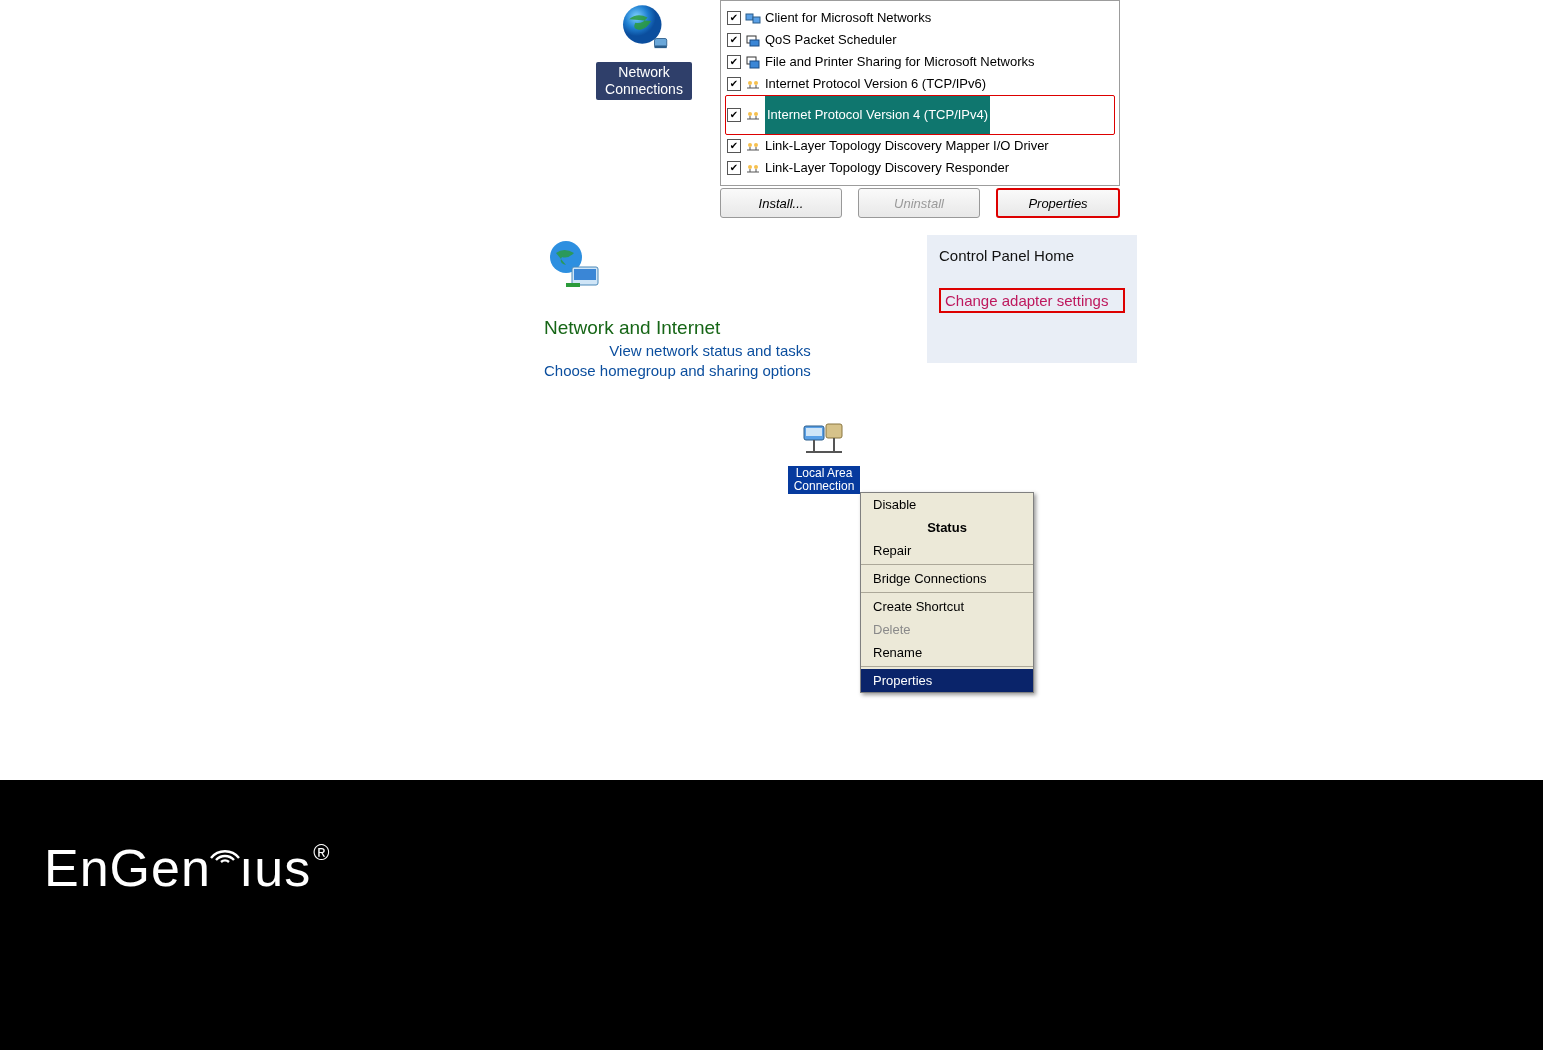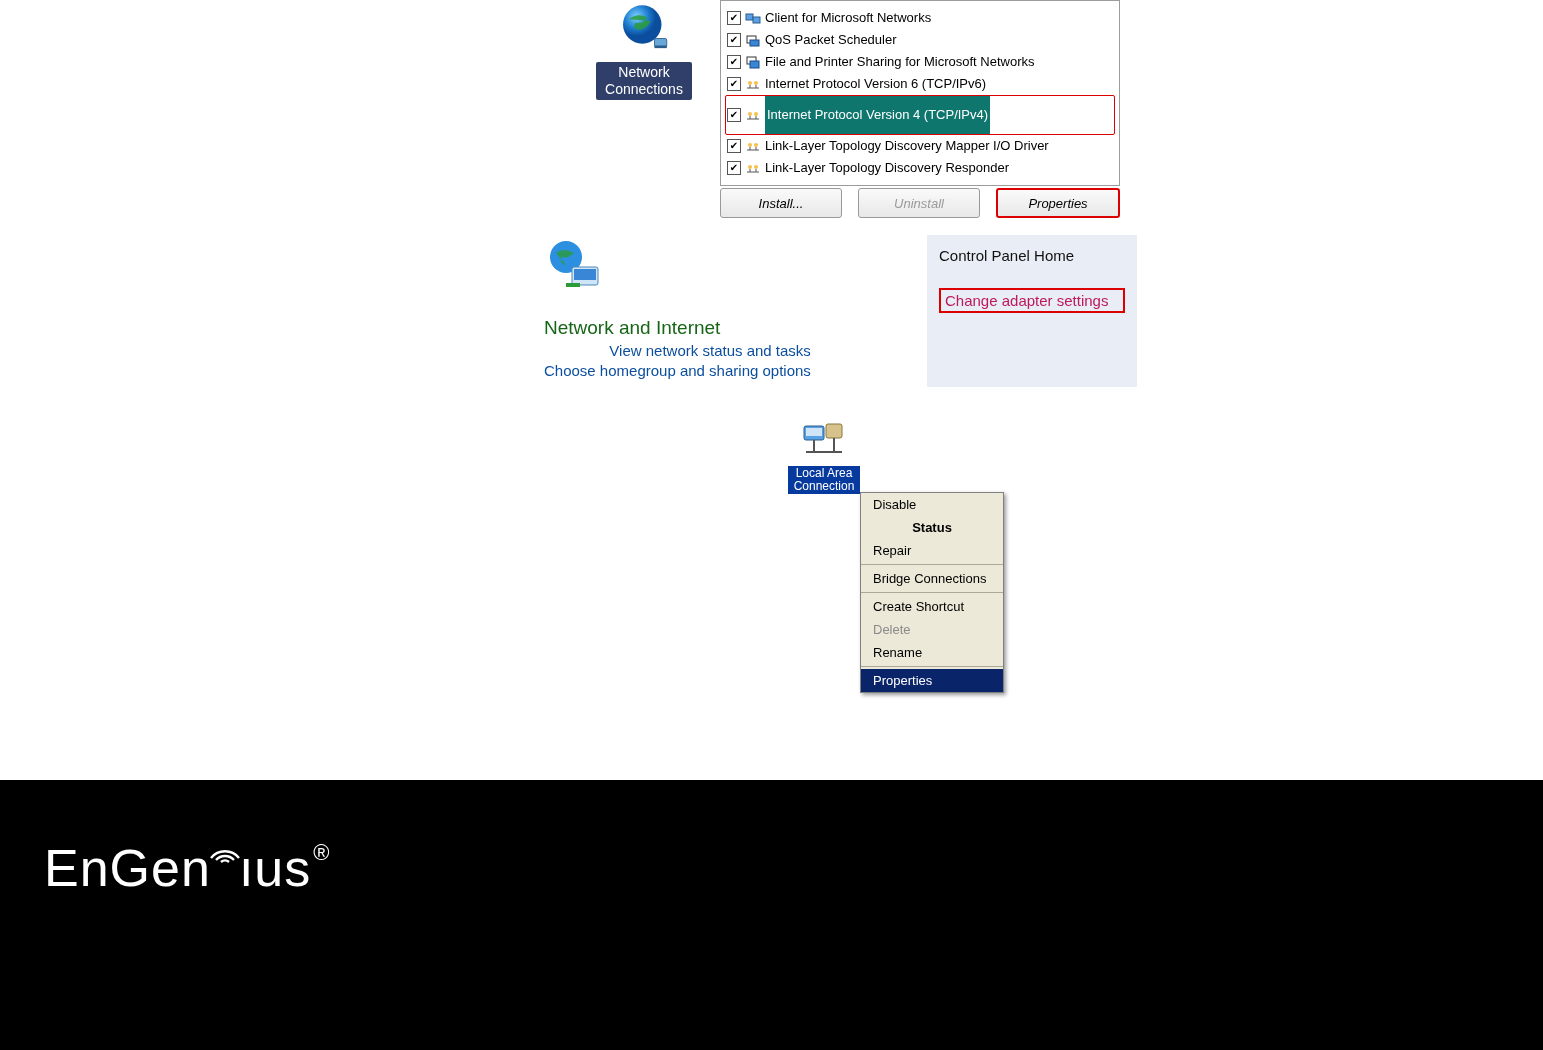--- a/index.html
+++ b/index.html
@@ -107,21 +107,21 @@
     width: 64px; height: 64px;
   }
   .niblock .links .title { color: #176617; font-size: 19px; }
   .niblock .links .lnk { color: #0b4e9e; font-size: 15px; margin-top: 3px; cursor: pointer; text-align: right; }
 
   .cp-sidebar {
     position: absolute;
     left: 927px; top: 235px;
     width: 210px;
     background: #e9eef6;
-    padding: 12px 12px 64px 12px;
+    padding: 12px 12px 40px 12px;
     font-size: 15px;
   }
   .cp-sidebar .hdr { color: #111; margin-bottom: 20px; }
   .cp-sidebar .item { color: #be185d; margin-bottom: 10px; cursor: pointer; padding: 2px 4px; margin-top: 24px; }
   .cp-sidebar .item.redbox { border: 2px solid #d00; }
 
   
   .lac {
     position: absolute;
     left: 788px; top: 418px;
@@ -133,21 +133,21 @@
     background: #063a9e;
     color: #fff;
     font-size: 12px;
     line-height: 1.1;
     padding: 1px;
   }
 
   .ctxmenu {
     position: absolute;
     left: 860px; top: 492px;
-    width: 144px;
+    width: 174px;
     background: #ece9d8;
     border: 1px solid #808080;
     box-shadow: 2px 2px 4px rgba(0,0,0,.4);
     font-size: 13px;
   }
   .ctxmenu .mi { padding: 4px 12px; cursor: pointer; }
   .ctxmenu .mi.bold { font-weight: bold; text-align: center; }
   .ctxmenu .mi.disabled { color: #8a8a8a; }
   .ctxmenu .mi.selected { background: #0a246a; color: #fff; }
   .ctxmenu hr { border: none; border-top: 1px solid #aca899; margin: 2px 0; }

